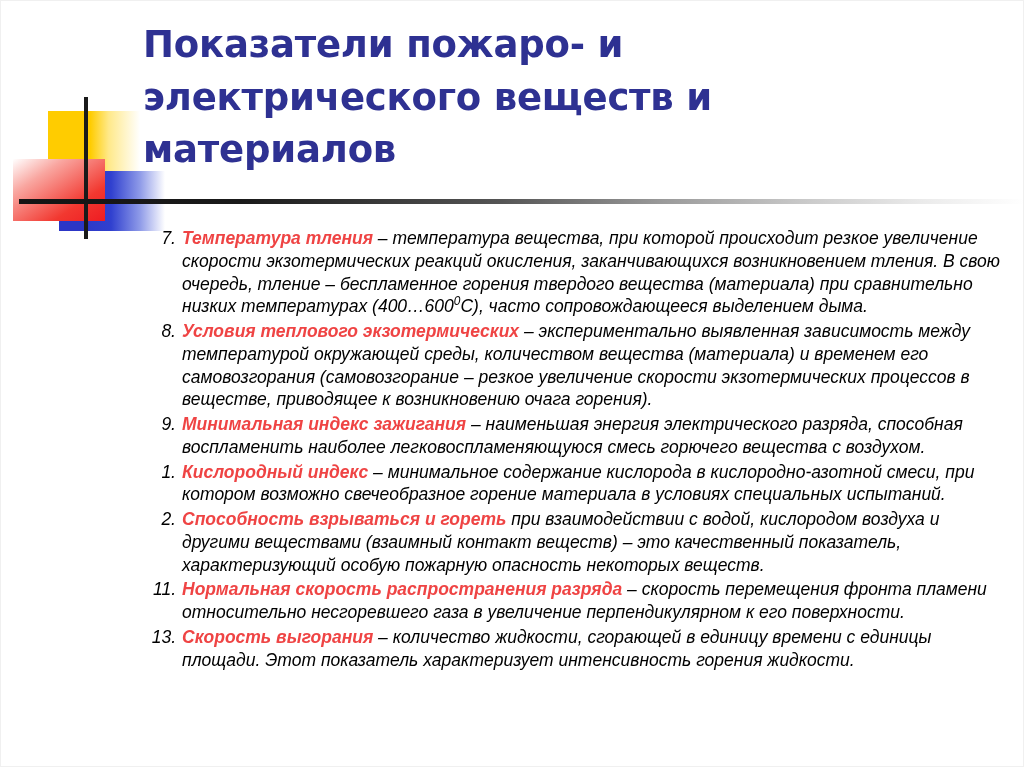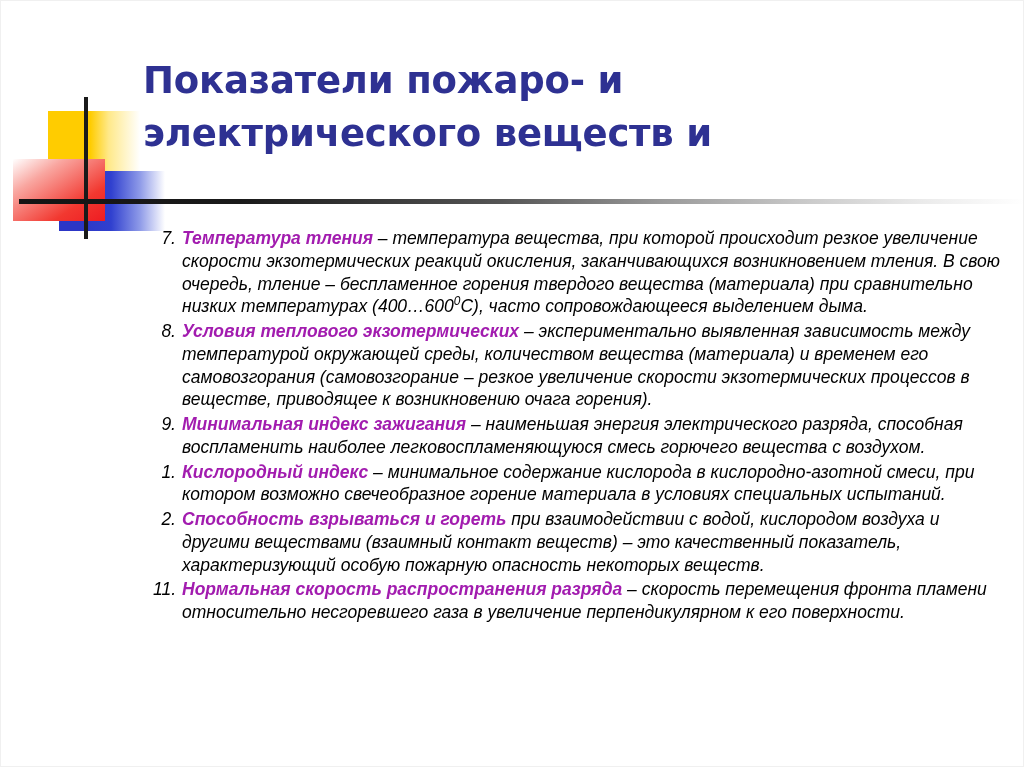--- a/index.html
+++ b/index.html
@@ -94,21 +94,20 @@
     position: absolute;
     left: 142px;
     top: 18px;
     width: 700px;
     color: #2E3192;
     font-family: "DejaVu Sans", sans-serif;
     font-weight: bold;
     font-size: 37px;
     line-height: 1.42;
     letter-spacing: -0.2px;
-    margin-top: 36px;
   }
 
   
   #body {
     position: absolute;
     left: 143px;
     top: 226px;
     width: 862px;
   }
   .item {
@@ -131,21 +130,21 @@
   .body-text {
     flex: 1 1 auto;
     font-family: "Liberation Sans", sans-serif;
     font-style: italic;
     font-size: 17.5px;
     line-height: 1.30;
     color: #000000;
     text-align: left;
   }
   .term {
-    color: #a21caf;
+    color: #ef4444;
     font-weight: bold;
     font-style: italic;
   }
   sup.deg {
     font-size: 0.68em;
     vertical-align: super;
     line-height: 0;
   }
 </style>
 </head>
@@ -158,20 +157,21 @@
     <div class="sq sq-blue"></div>
     <div class="sq sq-blue-tab"></div>
     <div class="sq sq-red"></div>
     <div class="rule-v"></div>
   </div>
   <div id="rule-h"></div>
 
   <div id="title">
     <div>Показатели пожаро- и</div>
     <div>электрического веществ и</div>
+    <div>материалов</div>
   </div>
 
   <div id="body">
 
     <div class="item">
       <div class="num">7.</div>
       <div class="body-text"><span class="term">Температура тления</span><span> – температура вещества, при которой происходит резкое увеличение скорости экзотермических реакций окисления, заканчивающихся возникновением тления. В свою очередь, тление – беспламенное горения твердого вещества (материала) при сравнительно низких температурах (400…600</span><sup class="deg">0</sup><span>С), часто сопровождающееся выделением дыма.</span></div>
     </div>
 
     <div class="item">
@@ -192,15 +192,19 @@
     <div class="item">
       <div class="num">2.</div>
       <div class="body-text"><span class="term">Способность взрываться и гореть</span><span> при взаимодействии с водой, кислородом воздуха и другими веществами (взаимный контакт веществ) – это качественный показатель, характеризующий особую пожарную опасность некоторых веществ.</span></div>
     </div>
 
     <div class="item">
       <div class="num">11.</div>
       <div class="body-text"><span class="term">Нормальная скорость распространения разряда</span><span> – скорость перемещения фронта пламени относительно несгоревшего газа в увеличение перпендикулярном  к его поверхности.</span></div>
     </div>
 
+    <div class="item">
+      <div class="num">13.</div>
+      <div class="body-text"><span class="term">Скорость выгорания</span><span> – количество жидкости, сгорающей в единицу времени с единицы площади. Этот показатель характеризует интенсивность горения жидкости.</span></div>
+    </div>
 
   </div>
 </div>
 
 </body></html>

